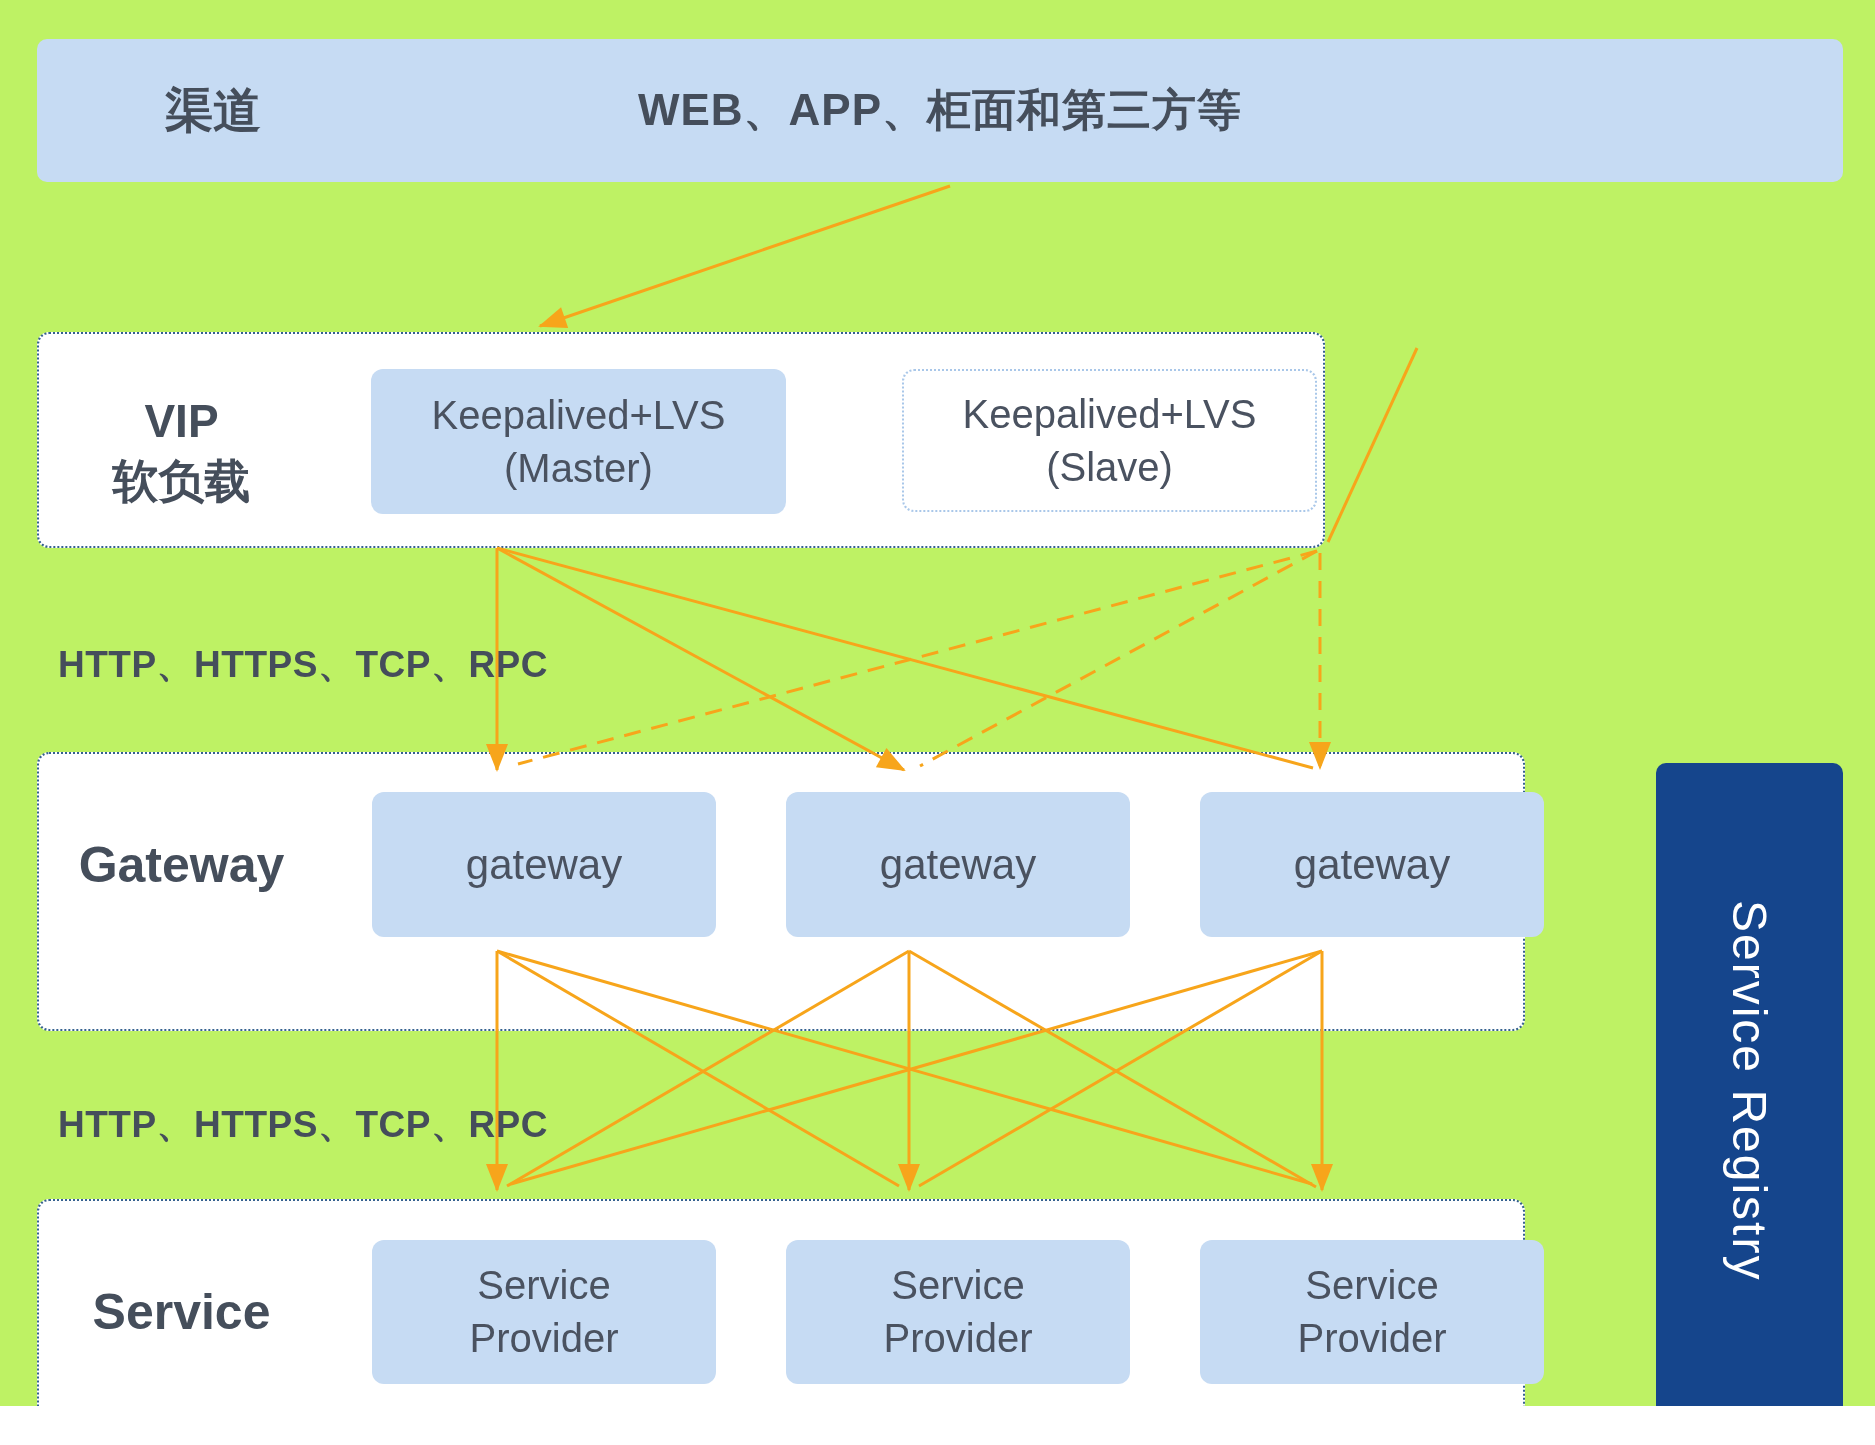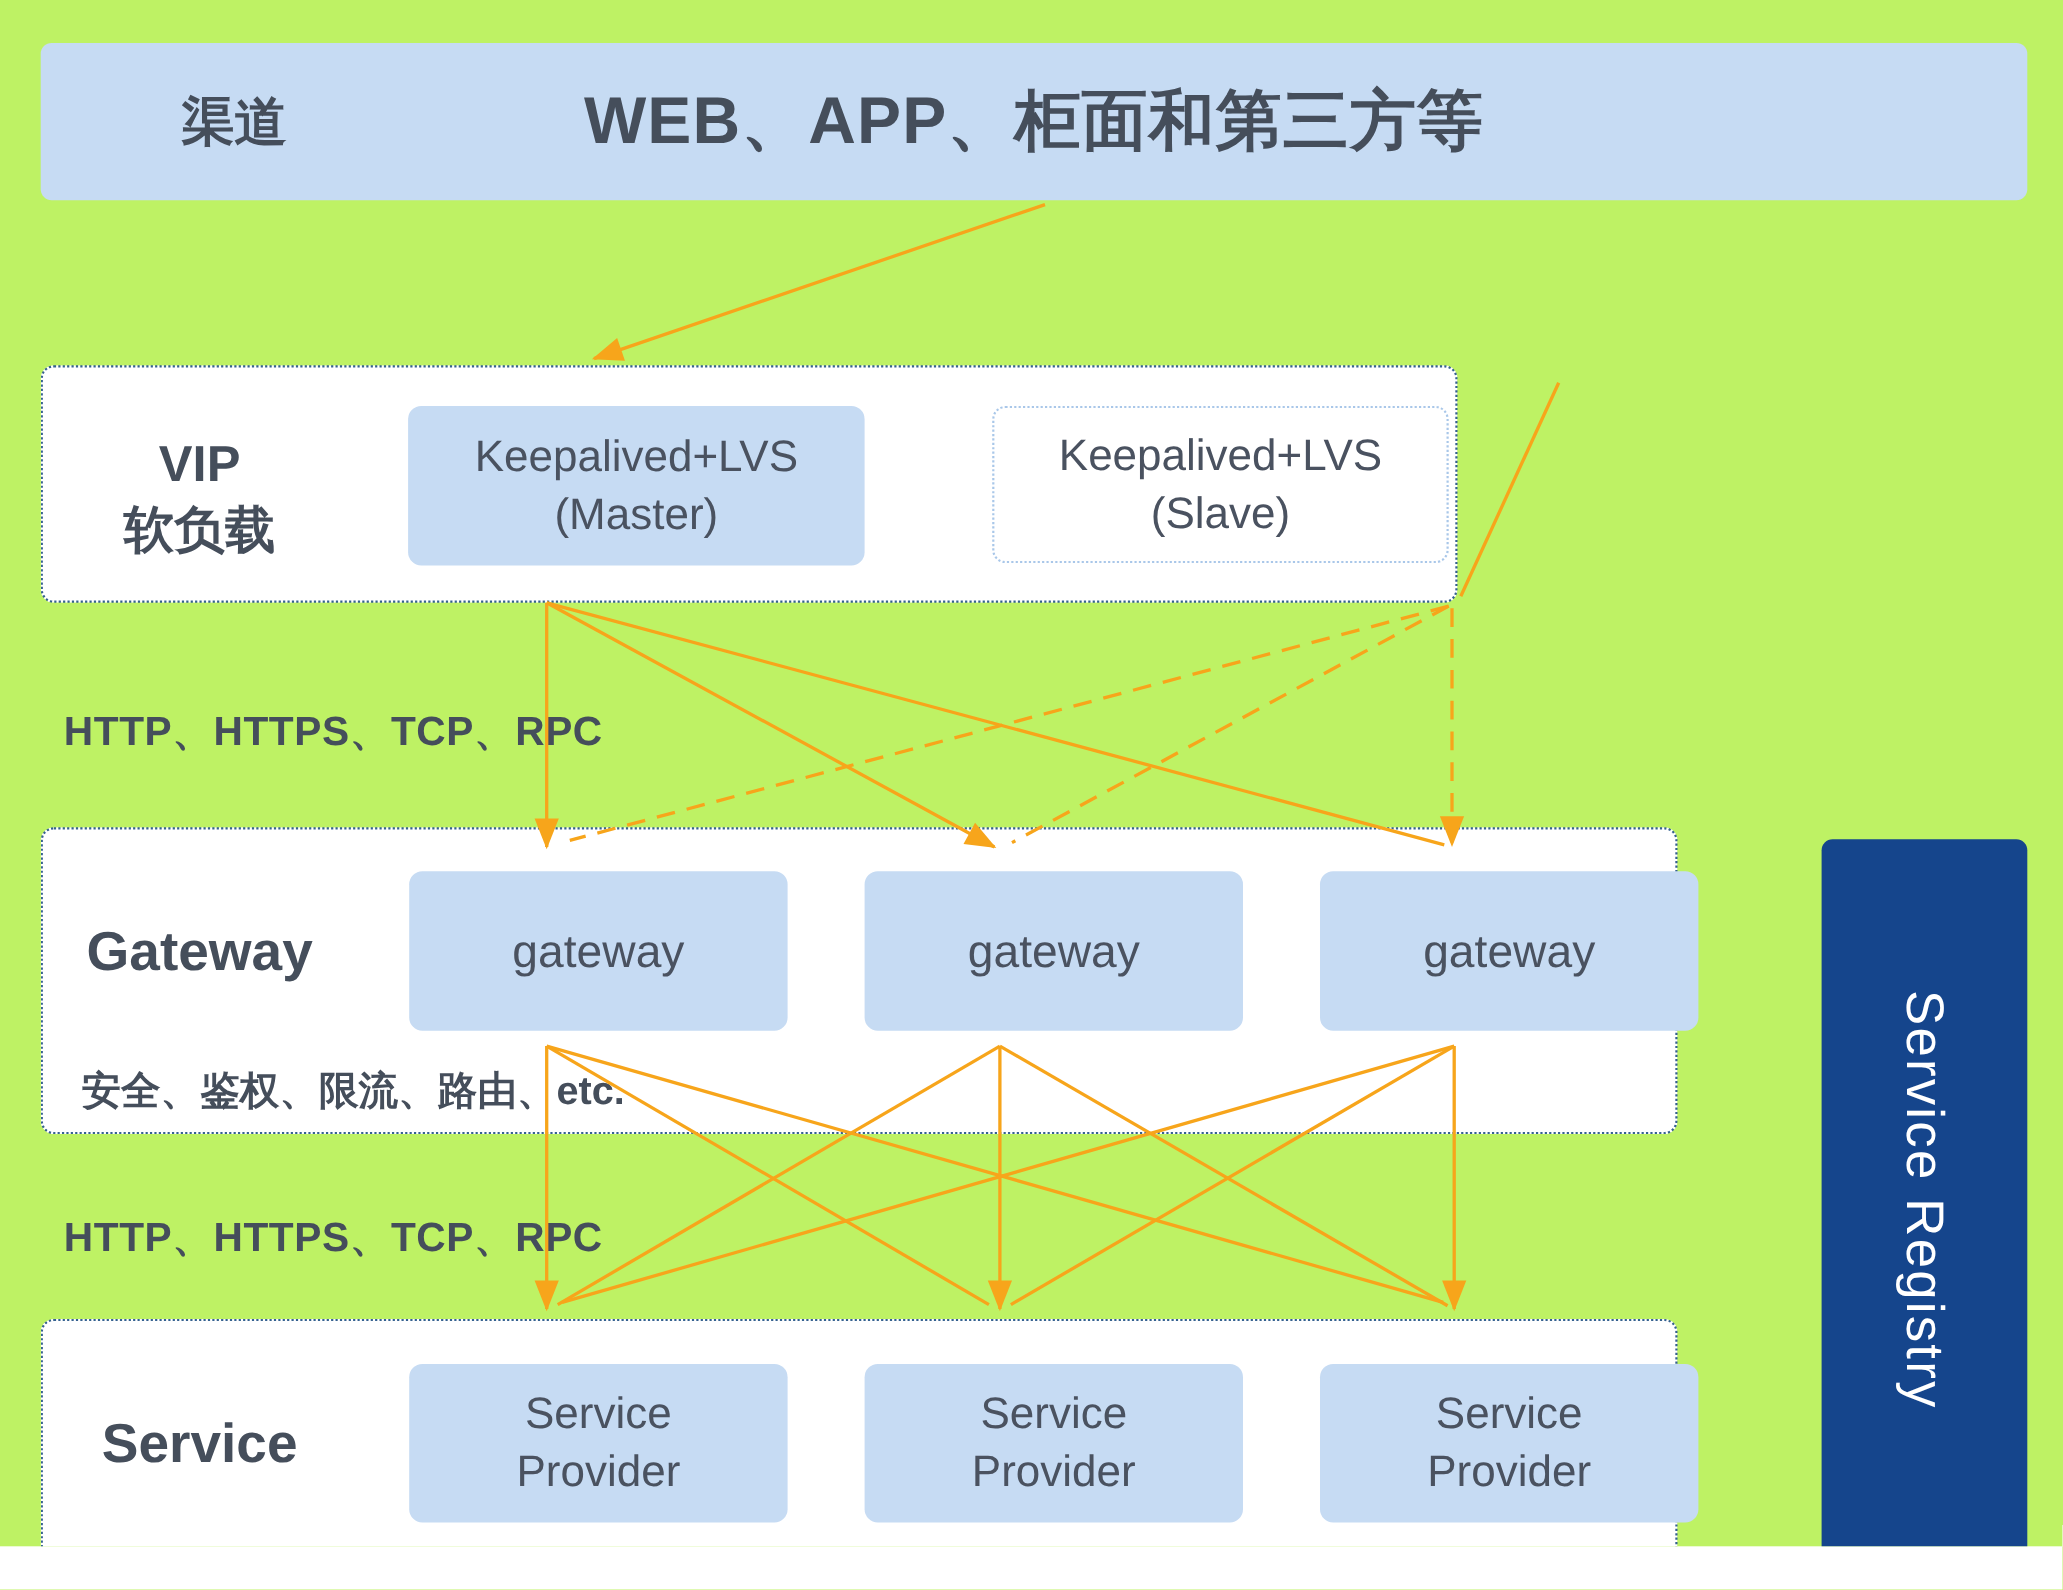--- a/index.html
+++ b/index.html
@@ -6,21 +6,21 @@
   #canvas{
     position:relative;width:1875px;height:1406px;background:#bef264;overflow:hidden;
     font-family:"Liberation Sans","DejaVu Sans",sans-serif;color:#454E5B;
   }
   .abs{position:absolute;}
   
   .top-bar{left:37px;top:39px;width:1806px;height:143px;background:#C6DBF3;border-radius:10px;}
   .top-bar .channel{position:absolute;left:128px;top:0;height:100%;display:flex;align-items:center;
     font-size:48px;font-weight:700;}
   .top-bar .content{width:100%;height:100%;display:flex;align-items:center;justify-content:center;
-    font-size:60px;font-weight:700;letter-spacing:1px;}
+    font-size:44px;font-weight:700;letter-spacing:1px;}
   
   .dotted-box{border:2px dotted #35618F;border-radius:12px;background:#ffffff;box-sizing:border-box;}
   .vip-box{left:37px;top:332px;width:1288px;height:216px;}
   .hard-box{left:1415px;top:328px;width:427px;height:220px;display:flex;align-items:center;justify-content:center;
     font-size:46px;font-weight:700;letter-spacing:1px;}
   .gateway-box{left:37px;top:752px;width:1488px;height:279px;text-decoration:underline;}
   .service-box{left:37px;top:1199px;width:1488px;height:220px;}
   
   .col-label{position:absolute;left:0;width:285px;display:flex;flex-direction:column;align-items:center;justify-content:center;
     font-weight:700;text-align:center;}
@@ -73,21 +73,20 @@
   </div>
 
 
   <div class="edge-label" style="left:58px;top:640px;">HTTP、HTTPS、TCP、RPC</div>
 
   <div class="abs dotted-box gateway-box">
     <div class="col-label gw-label">Gateway</div>
     <div class="node gw-node n1">gateway</div>
     <div class="node gw-node n2">gateway</div>
     <div class="node gw-node n3">gateway</div>
-    <div class="feat-label">安全、鉴权、限流、路由、etc.</div>
   </div>
 
   <div class="edge-label" style="left:58px;top:1100px;">HTTP、HTTPS、TCP、RPC</div>
 
   <div class="abs dotted-box service-box">
     <div class="col-label svc-label">Service</div>
     <div class="node sp-node n1">
       <span>Service</span>
       <span>Provider</span>
     </div>

